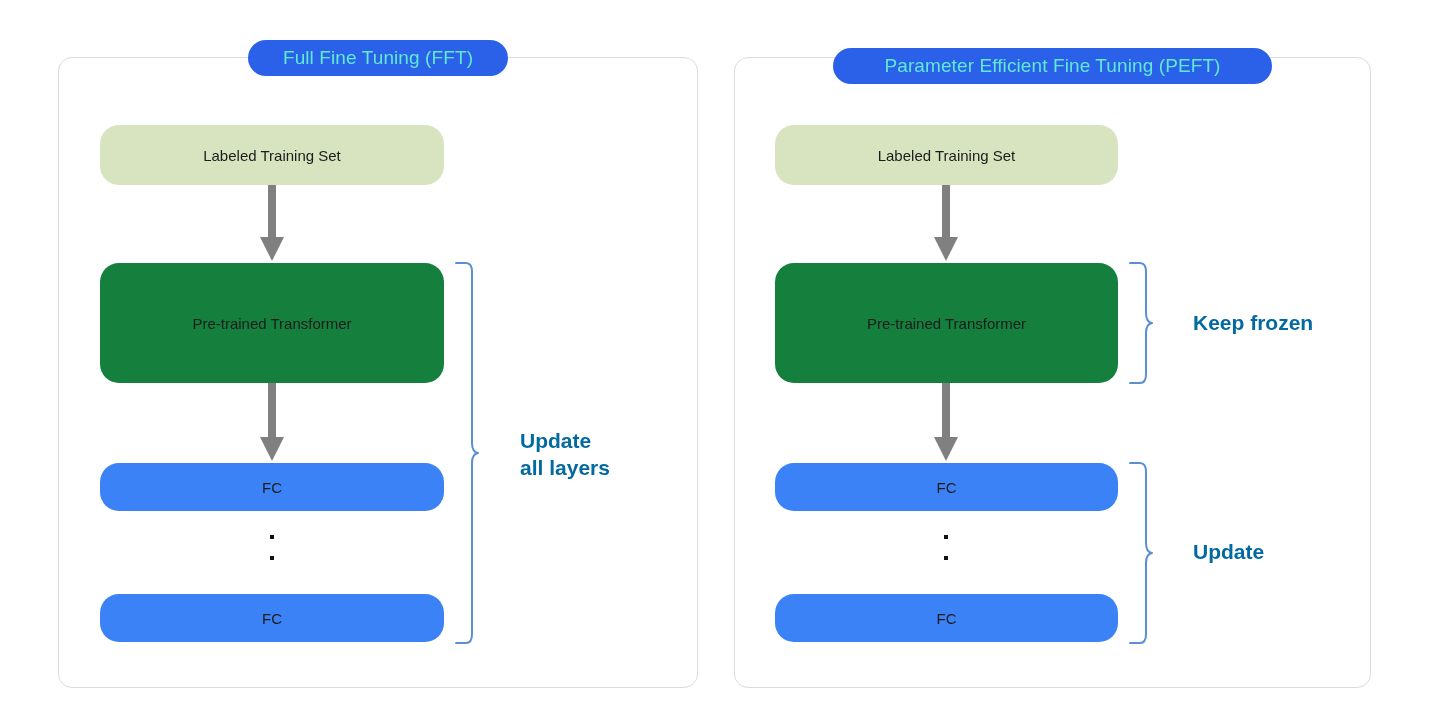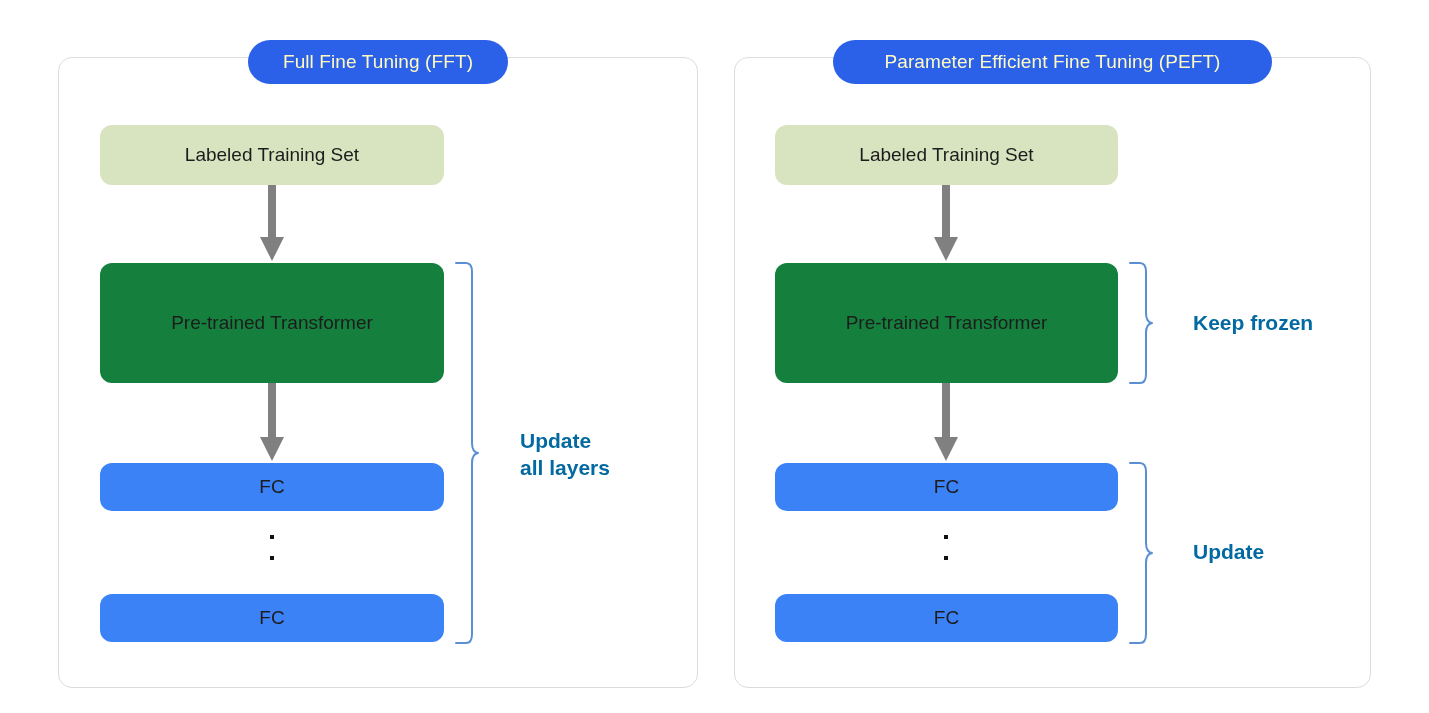--- a/index.html
+++ b/index.html
@@ -29,45 +29,45 @@
     border-radius: 14px;
     background: #ffffff;
     box-sizing: border-box;
   }
   #panel-fft  { left: 58px;  top: 57px; width: 640px; height: 631px; }
   #panel-peft { left: 734px; top: 57px; width: 637px; height: 631px; }
 
   
   .title-pill {
     position: absolute;
-    height: 44px;
+    height: 36px;
     border-radius: 22px;
     background: #2b61e8;
-    color: #fef9c3;
+    color: #5eead4;
     font-size: 19px;
     font-weight: 400;
     display: flex;
     align-items: center;
     justify-content: center;
     white-space: nowrap;
     padding: 0 28px;
     box-sizing: border-box;
     letter-spacing: 0.1px;
   }
   #title-fft  { left: 248px; top: 40px; width: 260px; }
-  #title-peft { left: 833px; top: 40px; width: 439px; }
+  #title-peft { left: 833px; top: 48px; width: 439px; }
 
   
   .flow-box {
     position: absolute;
-    border-radius: 12px;
+    border-radius: 19px;
     display: flex;
     align-items: center;
     justify-content: center;
-    font-size: 19px;
+    font-size: 15px;
     color: #1c1c1c;
     box-sizing: border-box;
     white-space: nowrap;
   }
   .box-green  { background: #d8e4c0; }
   .box-purple { background: #15803d; }
   .box-pink   { background: #3b82f6; }
 
   
   .col-l { left: 100px; width: 344px; }

